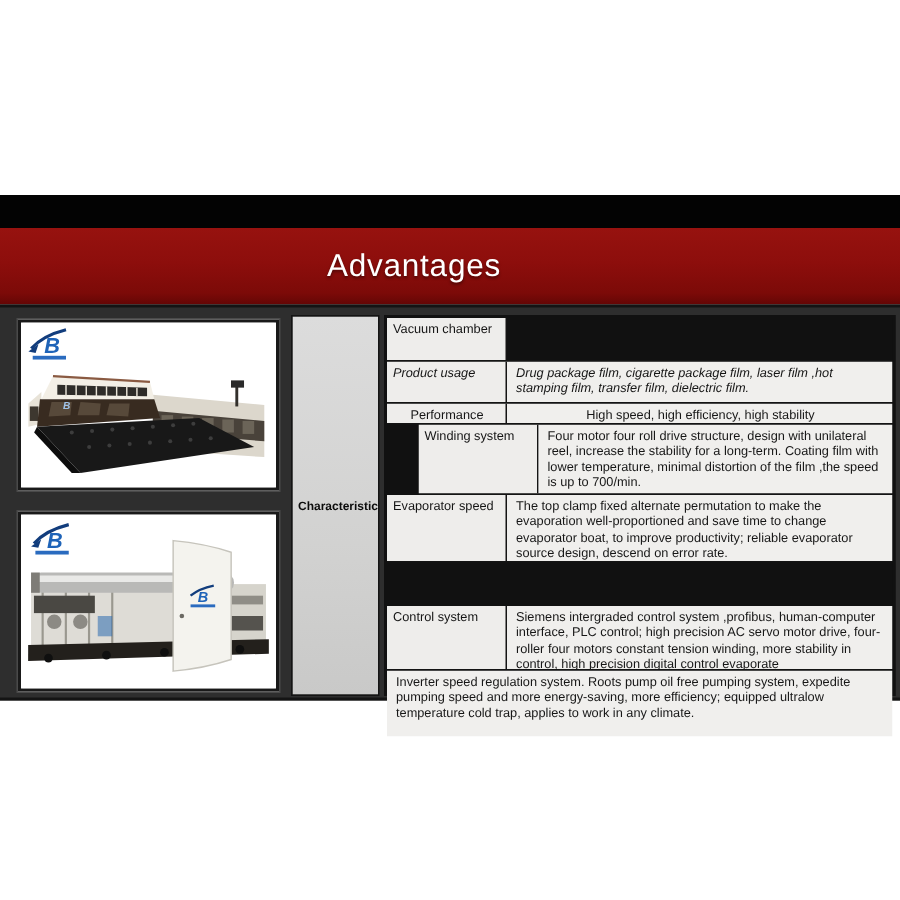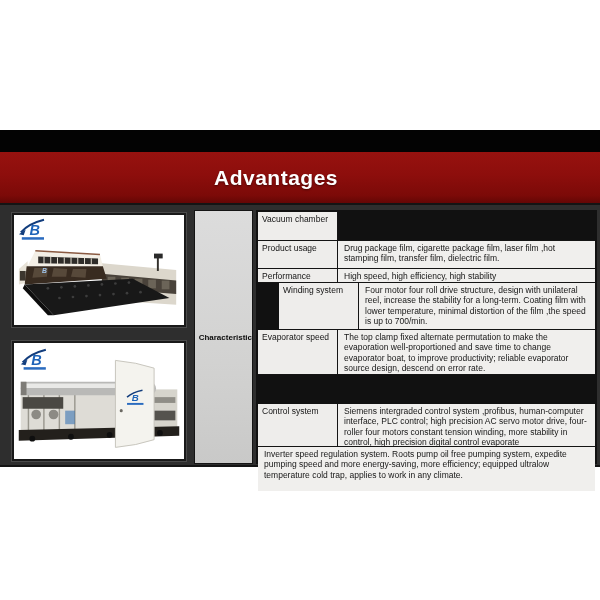--- a/index.html
+++ b/index.html
@@ -17,21 +17,21 @@
     background:#030303;
   }
 
   
   .banner{
     position:absolute;left:0;top:152px;width:600px;height:51px;
     background:linear-gradient(180deg,#97120f 0%,#8d0e0c 45%,#7c0a08 85%,#640605 100%);
     display:flex;align-items:center;justify-content:center;
   }
   .banner h1{
-    margin:0;color:#ffffff;font-size:21px;font-weight:bold;
+    margin:0;color:#ffffff;font-size:21px;font-weight:normal;
     letter-spacing:0.5px;transform:translateX(-24px);
     text-shadow:0 1px 2px rgba(0,0,0,.45);
   }
 
   
   .band{
     position:absolute;left:0;top:203px;width:600px;height:264px;
     background:#2e2e2e;
     border-top:2px solid #141414;border-bottom:2px solid #141414;
     box-sizing:border-box;
@@ -63,22 +63,22 @@
     position:absolute;left:256px;top:5px;width:341px;height:254px;
     border:2px solid #111111;box-sizing:border-box;
     background:#111;display:flex;flex-direction:column;
   }
   .spec-row{
     display:flex;flex:none;box-sizing:border-box;
     border-bottom:1px solid #141414;overflow:hidden;
   }
   .spec-row:last-child{border-bottom:none;}
   .spec-row:nth-child(1){height:29px;}
-  .spec-row:nth-child(2){height:28px;}
-  .spec-row:nth-child(3){height:14px;}
+  .spec-row:nth-child(2){height:28px;font-style:italic;}
+  .spec-row:nth-child(3){height:14px;text-align:center;}
   .spec-row:nth-child(4){height:47px;margin-left:21px;}
   .spec-row:nth-child(5){height:45px;}
   .spec-row:nth-child(6){height:43px;margin-top:29px;}
   .spec-row:nth-child(7){height:44px;}
   .spec-head{
     flex:none;width:80px;box-sizing:border-box;
     background:#eeedeb;border-right:1px solid #141414;
     font-size:8.5px;color:#141414;line-height:10.3px;
     padding:2px 3px 1px 4px;overflow:hidden;
   }

